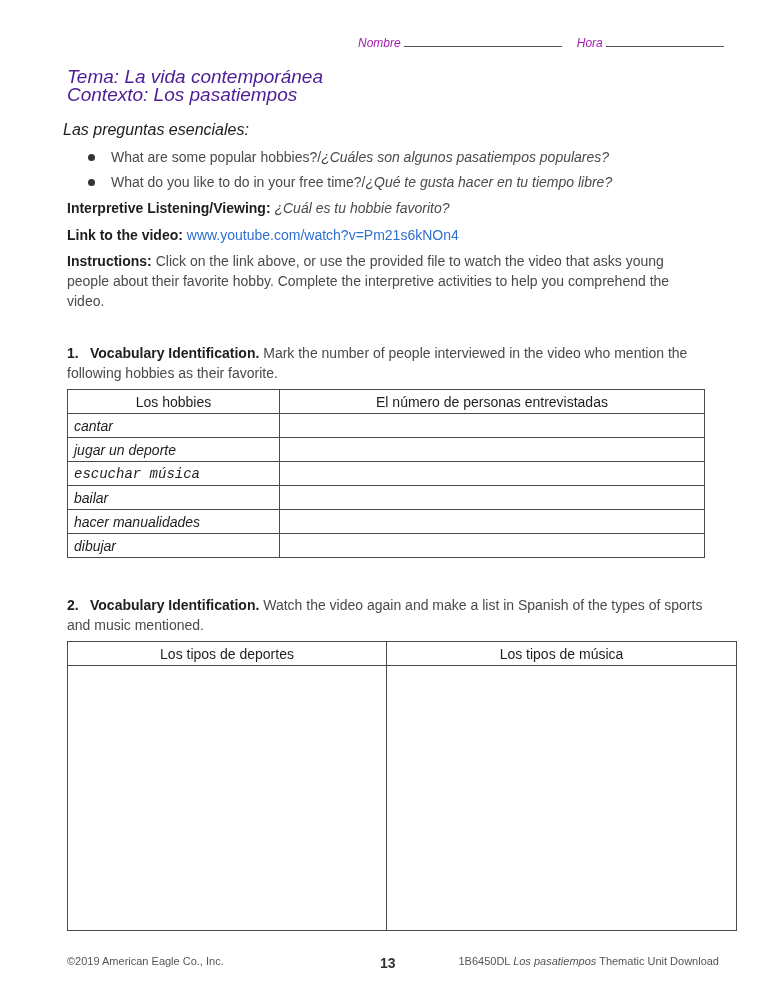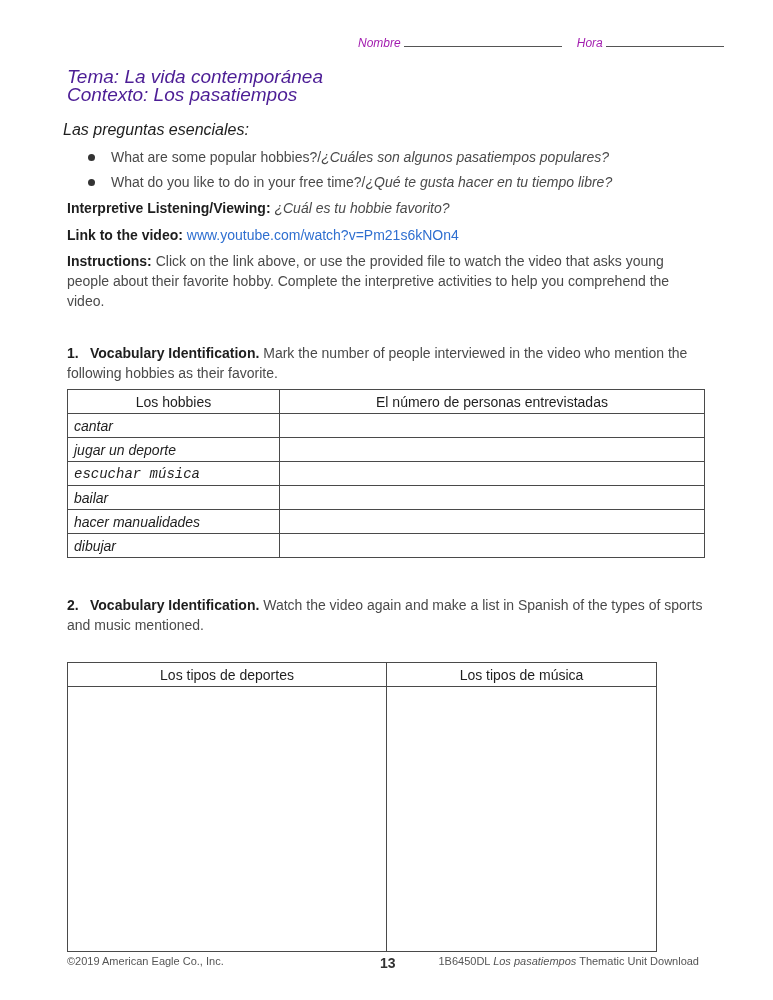--- a/index.html
+++ b/index.html
@@ -102,36 +102,36 @@
     <td></td>
   </tr>
 </tbody>
   </table>
 
 <div class="abs body-text" style="left:67px; top:595px; width:640px;">
   <span class="num">2.</span><b class="lbl">Vocabulary Identification.</b>
   <span>Watch the video again and make a list in Spanish of the types of sports and music mentioned.</span>
 </div>
 
-<table class="grid" style="left:67px; top:662px; width:590px;">
+<table class="grid" style="left:67px; top:641px; width:670px;">
   <colgroup>
       <col style="width:319px">
       <col>
     </colgroup>
   <tbody>
       <tr style="height:24px;">
     <th>Los tipos de deportes</th>
     <th>Los tipos de música</th>
   </tr>
   <tr style="height:265px;">
     <td></td>
     <td></td>
   </tr>
 </tbody>
   </table>
 
 <div class="abs footer" style="left:67px;">©2019 American Eagle Co., Inc.</div>
 <div class="abs" style="left:380px; top:955px; font-size:14px; font-weight:bold; color:#333;">13</div>
-<div class="abs footer" style="right:74px;">
+<div class="abs footer" style="right:54px;">
   <span>1B6450DL</span>
   <i>Los pasatiempos</i>
   <span>Thematic Unit Download</span>
 </div>
 
 </body></html>

